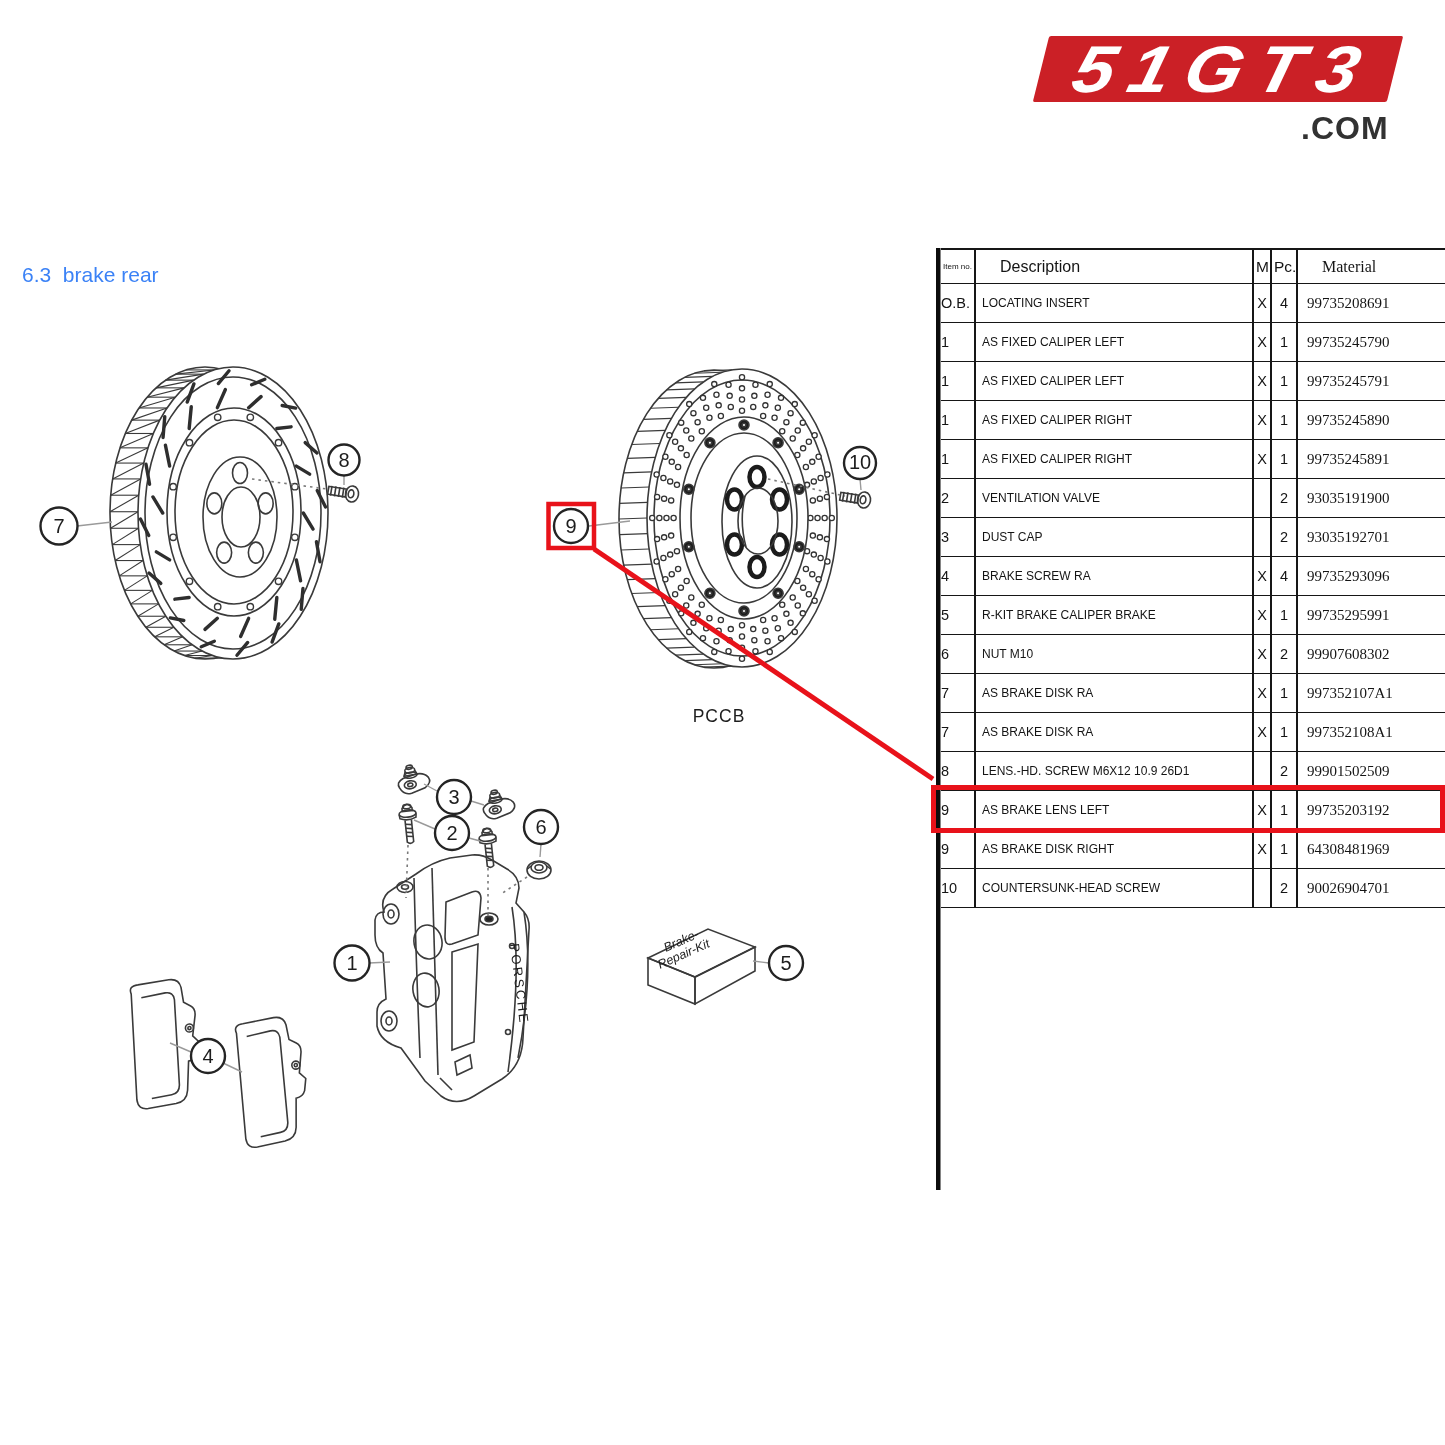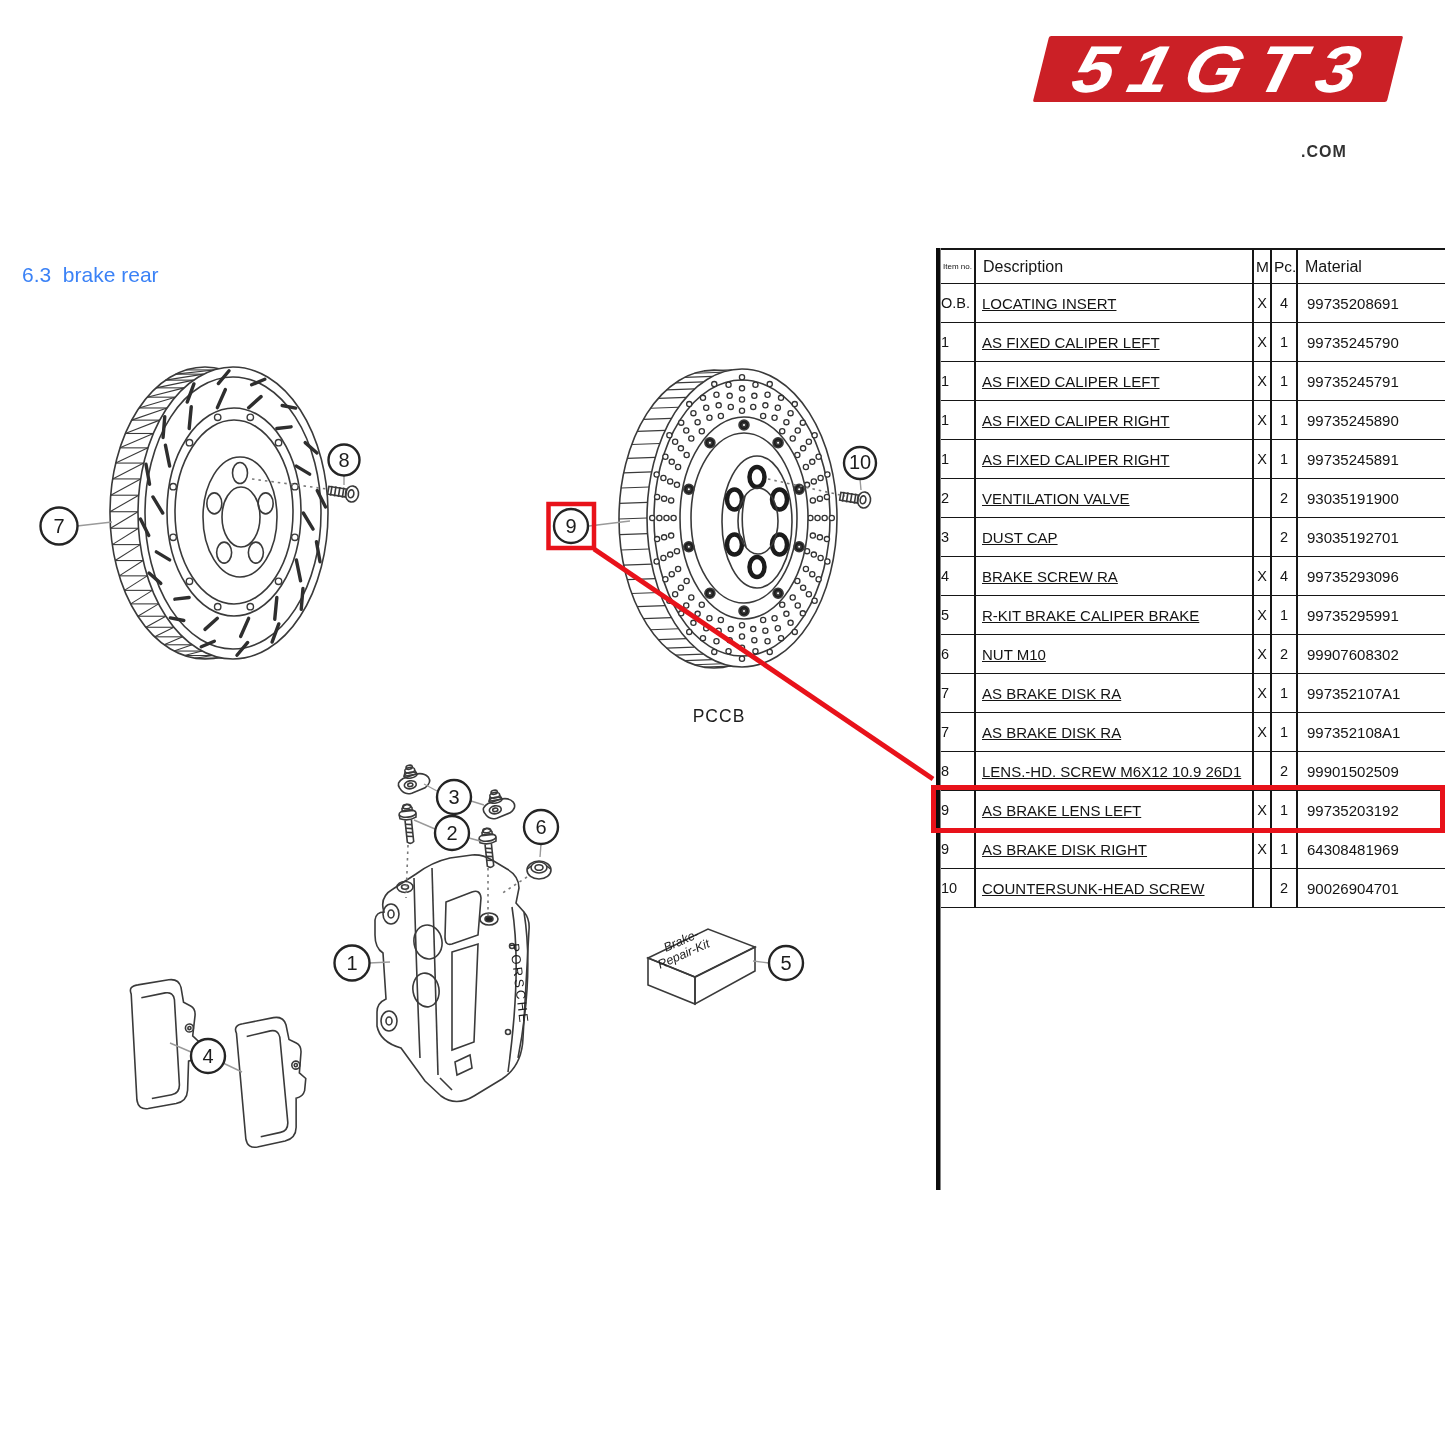--- a/index.html
+++ b/index.html
@@ -6,46 +6,46 @@
   .canvas{position:relative;width:1445px;height:1445px;background:#fff;overflow:hidden;
           font-family:"Liberation Sans",sans-serif;color:#141414;}
   
   .heading{position:absolute;left:22px;top:263px;font-size:21px;white-space:pre;color:#3b82f6;}
   
   .logo-plate{position:absolute;left:1041px;top:36px;width:354px;height:66px;
               background:var(--logored,#cb2026);transform:skewX(-14deg);border-radius:2px;
               display:flex;align-items:center;justify-content:center;}
   .logo-plate span{font-style:italic;font-weight:bold;font-size:66px;line-height:1;color:#fff;
                    letter-spacing:13px;transform:scaleX(1.12);padding-left:10px;}
-  .logo-tld{position:absolute;left:1301px;top:110px;font-size:16px;font-weight:bold;
-            color:#323232;letter-spacing:1px;margin-top:33px;}
+  .logo-tld{position:absolute;left:1301px;top:110px;font-size:32px;font-weight:bold;
+            color:#323232;letter-spacing:1px;}
   
   #diagram{position:absolute;left:0;top:0;}
   #diagram text{font-family:"Liberation Sans",sans-serif;fill:#1d1d1d;}
   .lineart{stroke:#3a3a3a;fill:none;stroke-width:1.6;}
   .thin{stroke:#9a9a9a;stroke-width:1.4;}
   .dotted{stroke:#7a7a7a;stroke-width:1.6;stroke-dasharray:2.5 4;}
   .red-stroke{stroke:var(--hlred,#e8121a);fill:none;}
   .callout-circle{fill:#fff;stroke:#242424;stroke-width:2.4;}
   .callout-num{font-size:20px;text-anchor:middle;}
   
   .table-wrap{position:absolute;left:941px;top:248px;width:536px;}
   table.parts{border-collapse:collapse;table-layout:fixed;width:504px;}
   .parts th,.parts td{border-right:2.5px solid #161616;border-bottom:1.6px solid #161616;
         overflow:hidden;white-space:nowrap;vertical-align:middle;}
   .parts thead th{border-top:2px solid #161616;height:33px;font-weight:normal;text-align:left;
-        font-size:16px;padding:0 0 0 7px;}
+        font-size:16px;padding:0 0 0 24px;}
   .parts th.c-item{font-size:8px;padding:0 0 0 2px;}
   .parts th.c-m,.parts th.c-pc{padding:0 0 0 2px;font-size:15.5px;}
   .parts td{height:38px;font-size:15px;}
   .parts td.c-item{text-align:left;padding:0;font-size:14.5px;}
-  .parts td.c-desc{padding:0 9px 0 6px;font-size:15px;text-decoration:underline;}
+  .parts td.c-desc{padding:0 9px 0 6px;font-size:12px;}
   .parts td.c-m,.parts td.c-pc{text-align:center;padding:0;font-size:14.5px;}
   .parts td.c-material{padding:0 0 0 9px;font-size:15px;}
-  .parts th.c-material,.parts td.c-material{border-right:none;}
+  .parts th.c-material,.parts td.c-material{border-right:none;font-family:Liberation Serif, serif;}
   #hl-box{position:absolute;left:-10px;width:514px;box-sizing:border-box;
           border:5px solid var(--hlred,#e8121a);pointer-events:none;}
 </style>
 </head>
 <body>
 
 <div class="canvas">
 
   <div class="heading">6.3  brake rear</div>
 

